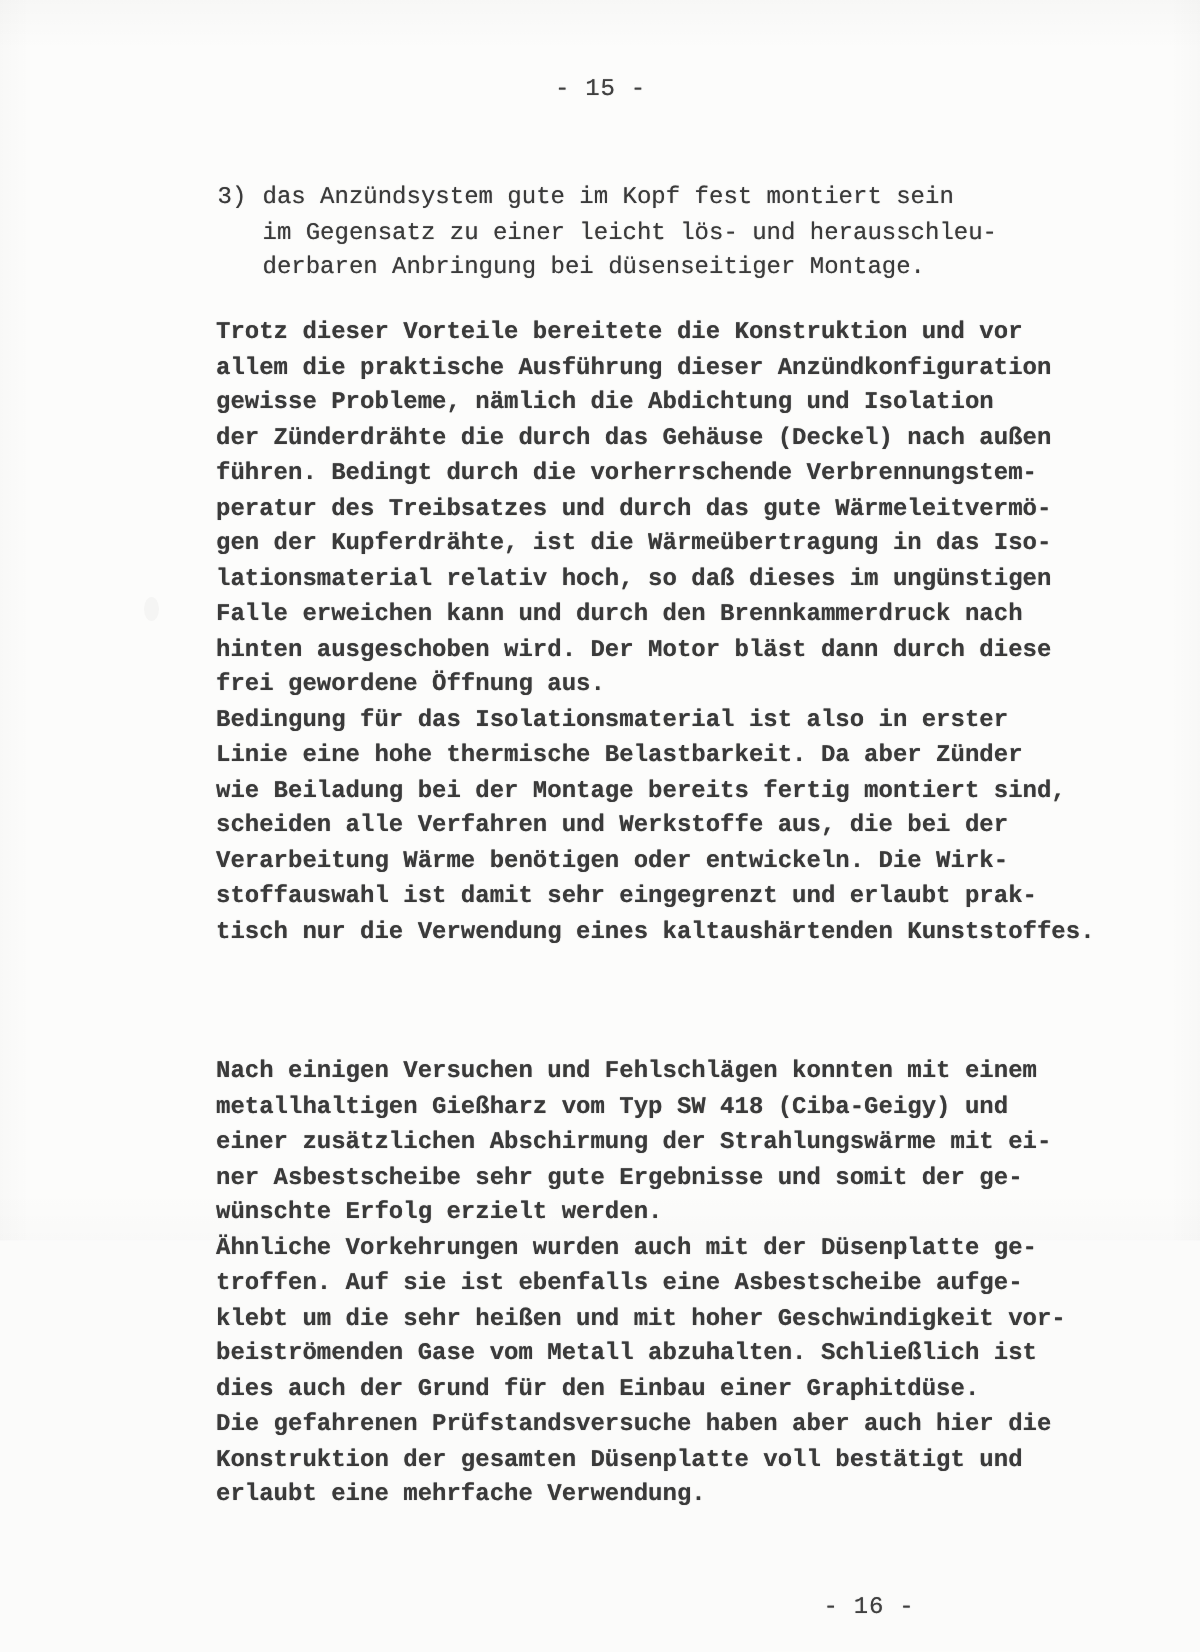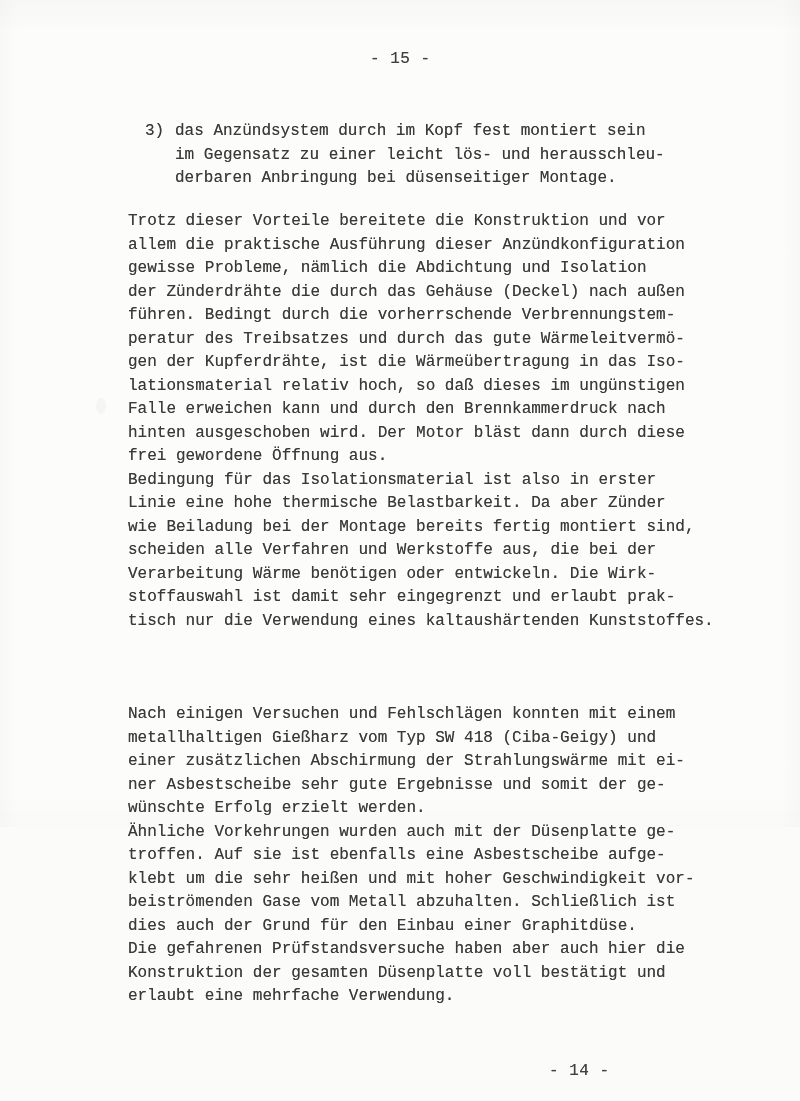--- a/index.html
+++ b/index.html
@@ -43,22 +43,23 @@
   .list-marker {
     width: 30px;
     flex: 0 0 30px;
     white-space: pre;
   }
   .lines {
     white-space: pre-line;
   }
   .para {
     position: absolute;
-    left: 128px;
+    left: 144px;
     width: 640px;
+    font-weight: bold;
   }
   .para-1 { top: 210px; }
   .para-2 { top: 657px; margin-top: 46px; }
   .smudge {
     position: absolute;
     top: 398px;
     left: 96px;
     width: 10px;
     height: 16px;
     background: rgba(120,120,120,0.05);
@@ -67,21 +68,21 @@
 </style>
 </head>
 <body>
 
 <div class="scan-page">
 
   <div class="pageno pageno-top">- 15 -</div>
 
   <div class="list-item">
     <span class="list-marker">3)</span>
-    <div class="lines">das Anzündsystem durch im Kopf fest montiert sein
+    <div class="lines">das Anzündsystem gute im Kopf fest montiert sein
 im Gegensatz zu einer leicht lös- und herausschleu-
 derbaren Anbringung bei düsenseitiger Montage.</div>
   </div>
 
   <div class="para para-1 lines">Trotz dieser Vorteile bereitete die Konstruktion und vor
 allem die praktische Ausführung dieser Anzündkonfiguration
 gewisse Probleme, nämlich die Abdichtung und Isolation
 der Zünderdrähte die durch das Gehäuse (Deckel) nach außen
 führen. Bedingt durch die vorherrschende Verbrennungstem-
 peratur des Treibsatzes und durch das gute Wärmeleitvermö-
@@ -107,15 +108,15 @@
 troffen. Auf sie ist ebenfalls eine Asbestscheibe aufge-
 klebt um die sehr heißen und mit hoher Geschwindigkeit vor-
 beiströmenden Gase vom Metall abzuhalten. Schließlich ist
 dies auch der Grund für den Einbau einer Graphitdüse.
 Die gefahrenen Prüfstandsversuche haben aber auch hier die
 Konstruktion der gesamten Düsenplatte voll bestätigt und
 erlaubt eine mehrfache Verwendung.</div>
 
   <div class="smudge"></div>
 
-  <div class="pageno pageno-bottom">- 14 -</div>
+  <div class="pageno pageno-bottom">- 16 -</div>
 
 </div>
 
 </body></html>

